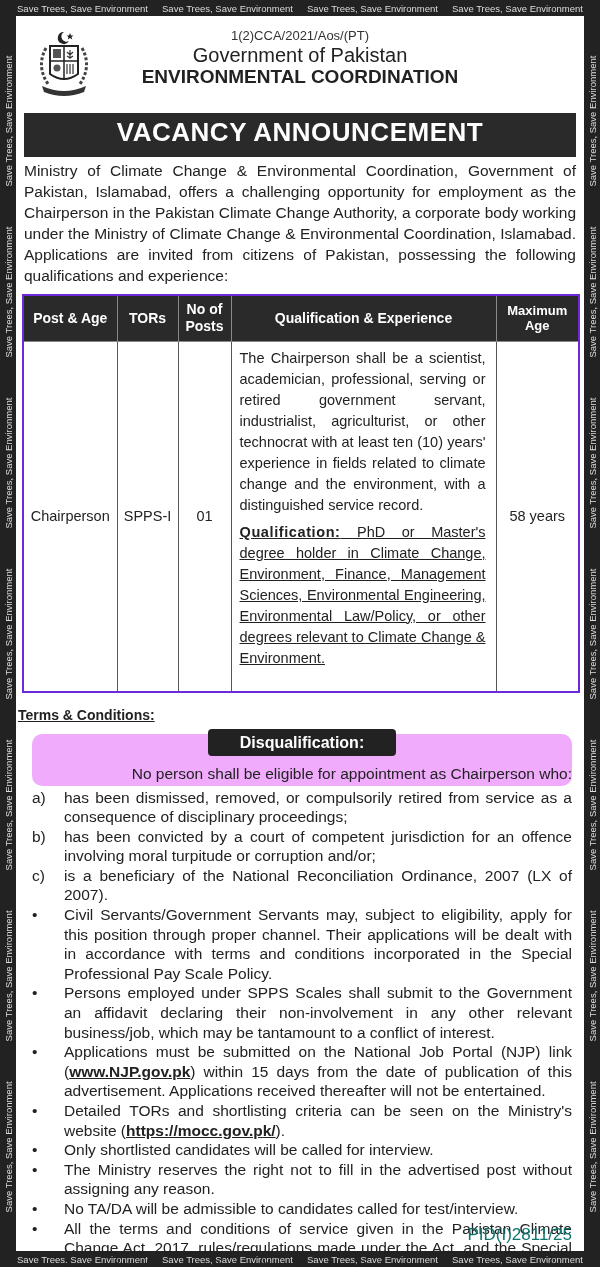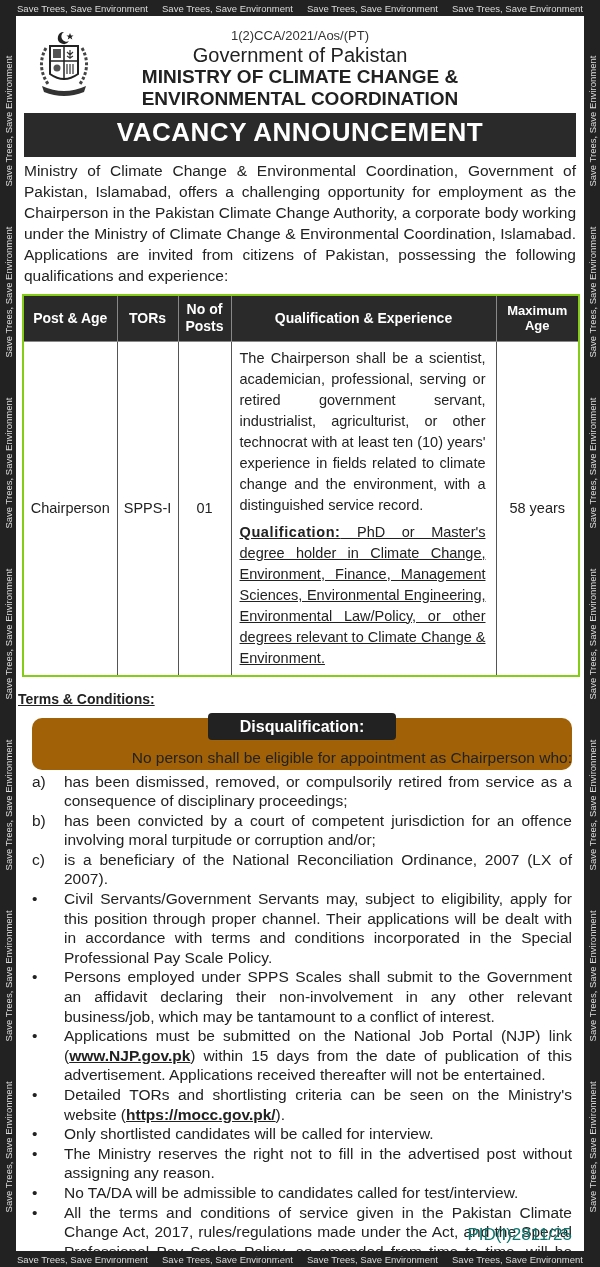--- a/index.html
+++ b/index.html
@@ -47,41 +47,41 @@
     margin: 0 8px 0 8px; background: #2a2a2a; color: #fff; text-align: center;
     font-weight: bold; font-size: 26px; height: 44px; line-height: 38px; letter-spacing: 0.5px;
   }
 
   .intro {
     margin: 3px 8px 0 8px; font-size: 15.5px; line-height: 21px; text-align: justify; color: #222;
   }
 
   table.posts {
     margin: 8px 6px 0 6px; width: 556px; border-collapse: collapse; table-layout: fixed;
-    border: 2px solid #84cc16;
+    border: 2px solid #6d28d9;
   }
   table.posts th {
     background: #2a2a2a; color: #fff; font-weight: bold; font-size: 14px;
     border: 1px solid #888; height: 46px; line-height: 17px; padding: 2px;
   }
   table.posts th.small { font-size: 13px; line-height: 15px; }
   table.posts td {
     border: 1px solid #555; font-size: 14.5px; vertical-align: middle; text-align: center;
     color: #222;
   }
-  td.qual { text-align: justify !important; padding: 6px 10px 6px 8px; font-size: 14.5px; line-height: 21px; vertical-align: top !important; }
+  td.qual { text-align: justify !important; padding: 6px 10px 22px 8px; font-size: 14.5px; line-height: 21px; vertical-align: top !important; }
   td.qual p + p { margin-top: 6px; text-decoration: underline; }
   td.qual b { letter-spacing: 0.6px; }
 
   .terms-title {
     margin: 14px 0 0 2px; font-size: 14px; font-weight: bold; text-decoration: underline; color: #222;
   }
 
   .disq-box {
-    margin: 11px 12px 0 16px; background: #a16207; border-radius: 10px; height: 52px; position: relative; padding-left: 48px;
+    margin: 11px 12px 0 16px; background: #f0abfc; border-radius: 10px; height: 52px; position: relative; padding-left: 48px;
   }
   .disq-label {
     position: absolute; left: 50%; top: -5px; transform: translateX(-50%);
     background: #222; color: #fff; font-weight: bold; font-size: 16px;
     padding: 0 30px; height: 27px; line-height: 27px; border-radius: 4px; white-space: nowrap; width: 188px; text-align: center;
   }
   .disq-text {
     position: absolute; left: 0; right: 0; bottom: 3px; text-align: right; font-size: 15.5px; color: #222;
   }
 
@@ -144,21 +144,20 @@
       <path d="M38 22 v9 M35 24 l3 3 l3 -3 M35 28 l3 2 l3 -2" stroke="#333" stroke-width="1.2" fill="none"></path>
       <circle cx="25" cy="40" r="3.5" fill="#555"></circle>
       <path d="M35 36 v10 M38 36 v10 M41 36 v10" stroke="#333" stroke-width="1.2"></path>
       <path d="M14 20 Q4 38 16 56 M50 20 Q60 38 48 56" stroke="#444" stroke-width="3" fill="none" stroke-dasharray="3 2"></path>
       <path d="M10 58 Q32 68 54 58 L52 64 Q32 72 12 64 Z" fill="#333"></path>
     </svg>
 
     <div class="hdr-center">
       <div class="ref-no">1(2)CCA/2021/Aos/(PT)</div>
       <div class="gov">Government of Pakistan</div>
-      <div class="ministry">MINISTRY OF CLIMATE CHANGE &amp;</div>
       <div class="ministry">ENVIRONMENTAL COORDINATION</div>
     </div>
 
   </div>
 
   <div class="vacancy-bar">VACANCY ANNOUNCEMENT</div>
 
   <p class="intro">Ministry of Climate Change &amp; Environmental Coordination, Government of Pakistan, Islamabad, offers a challenging opportunity for employment as the Chairperson in the Pakistan Climate Change Authority, a corporate body working under the Ministry of Climate Change &amp; Environmental Coordination, Islamabad. Applications are invited from citizens of Pakistan, possessing the following qualifications and experience:</p>
 
   <table class="posts">

